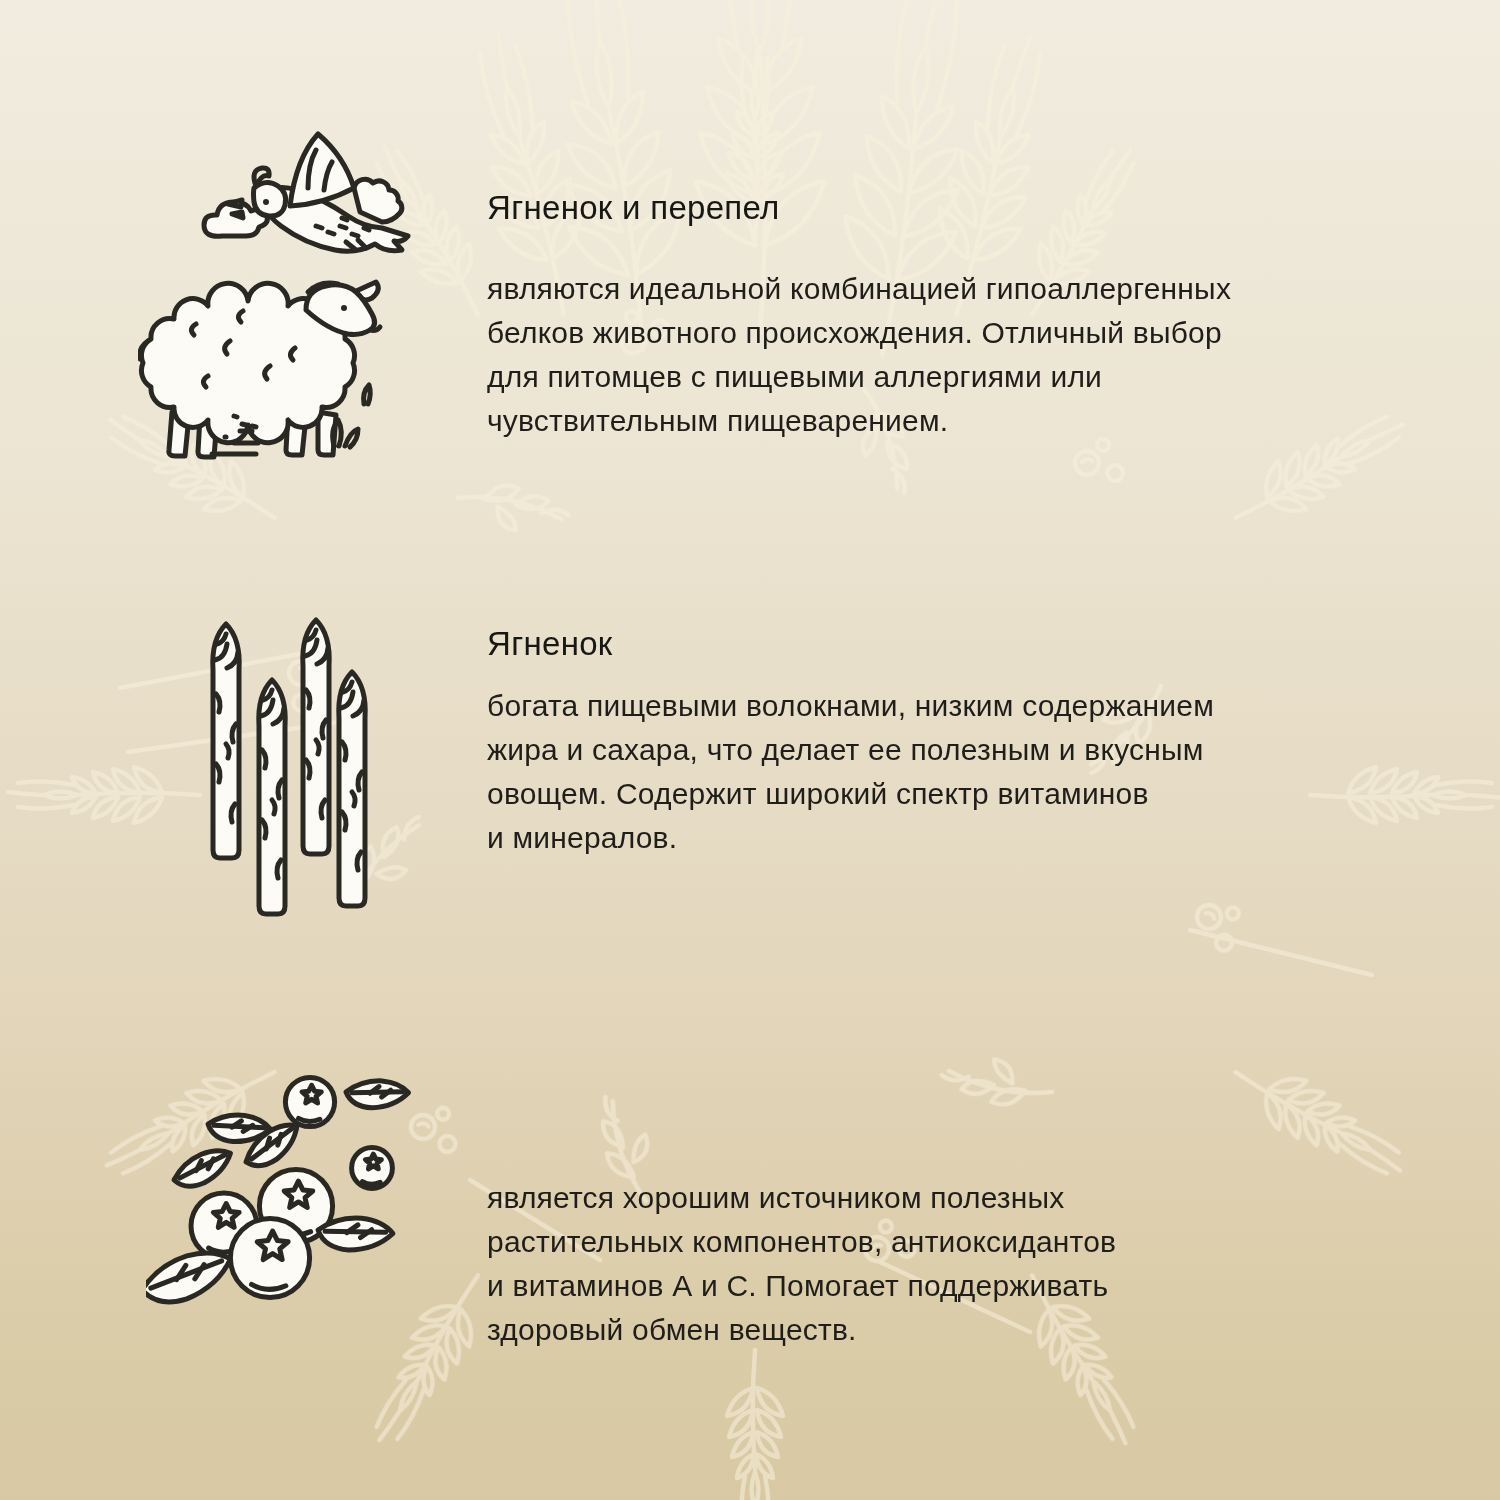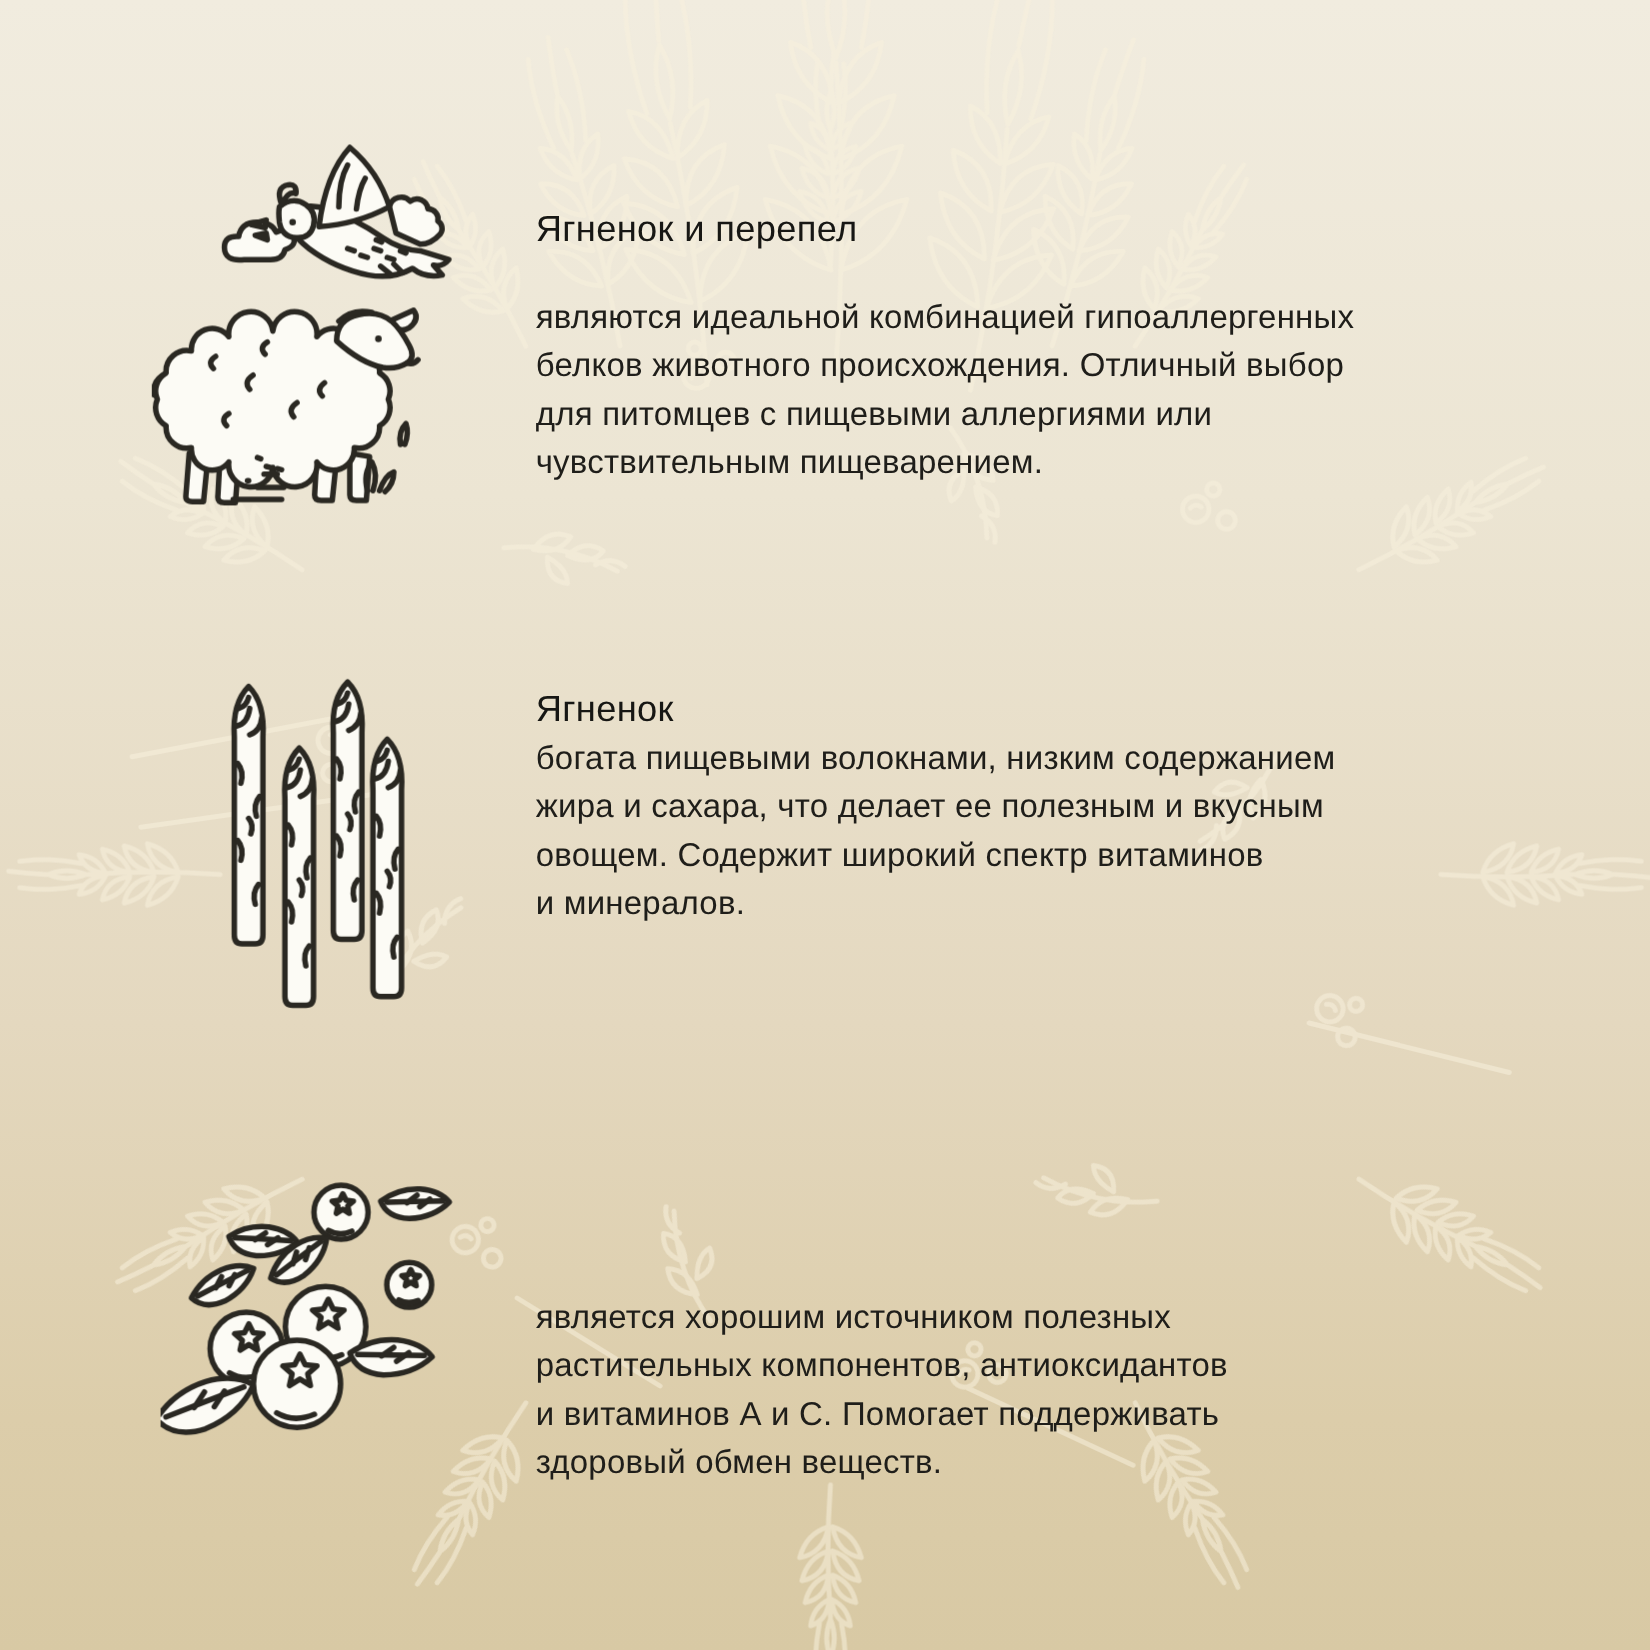--- a/index.html
+++ b/index.html
@@ -16,21 +16,21 @@
     position:absolute;left:487px;margin:0;
     font-size:33px;line-height:58px;font-weight:400;
     letter-spacing:.3px;color:#171714;
   }
   .section-body{
     position:absolute;left:487px;margin:0;
     font-size:30px;line-height:44px;font-weight:400;
     letter-spacing:.2px;white-space:pre-line;color:#1f1e1a;
   }
   #title-1{top:179px;}  #body-1{top:267px;}
-  #title-2{top:615px;}  #body-2{top:668px;}
+  #title-2{top:615px;}  #body-2{top:684px;}
   #title-3{top:1067px;} #body-3{top:1176px;}
   .icon{position:absolute;}
   #icon-1{left:138px;top:124px;width:292px;height:340px;}
   #icon-2{left:196px;top:608px;width:178px;height:322px;}
   #icon-3{left:146px;top:1062px;width:316px;height:274px;}
   .ink{stroke:#2a2822;stroke-width:5;stroke-linecap:round;stroke-linejoin:round;fill:none;}
   .ink-fill{stroke:#2a2822;stroke-width:5;stroke-linecap:round;stroke-linejoin:round;fill:#fcfbf5;}
 </style>
 </head>
 <body>

